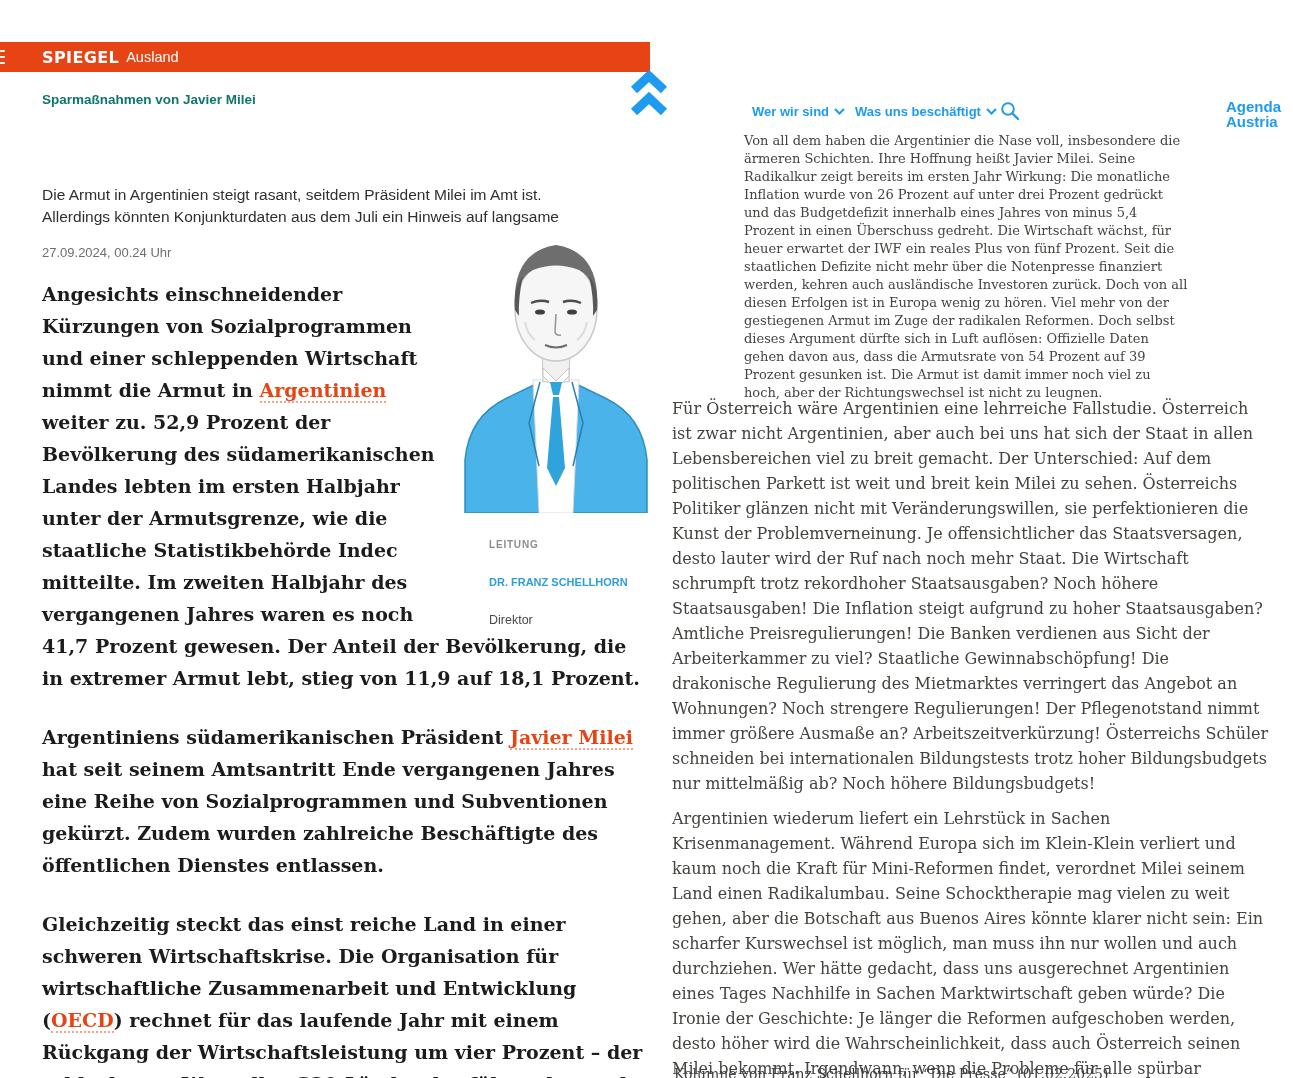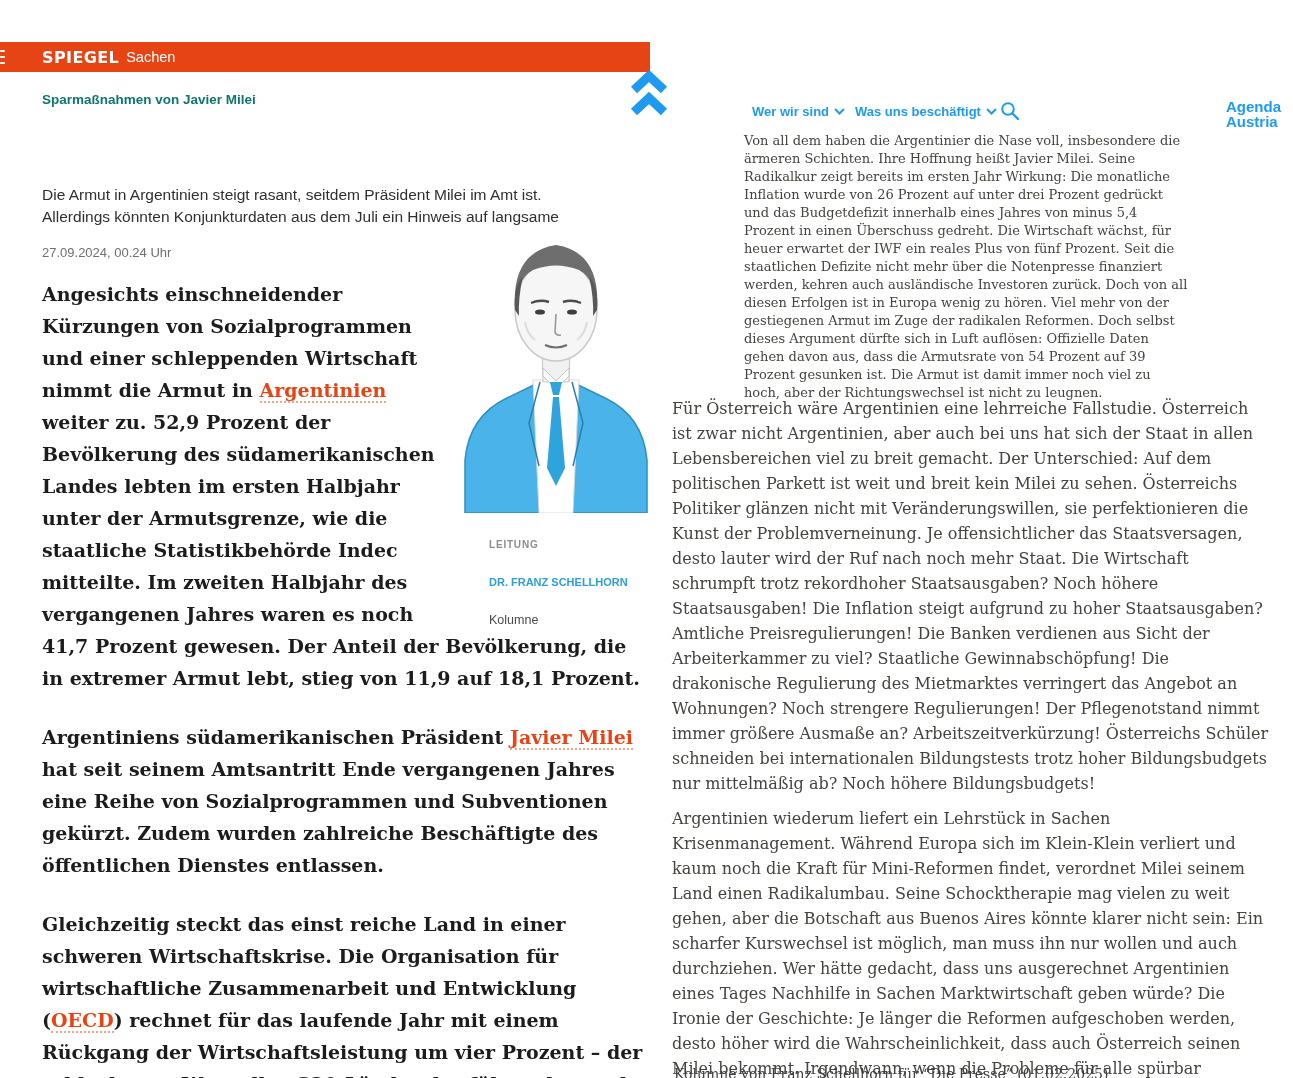--- a/index.html
+++ b/index.html
@@ -55,21 +55,21 @@
 
 <div class="spiegel-window">
 
   <div class="spiegel-bar">
     <span class="menu-fragment">
         <i></i>
         <i></i>
         <i></i>
       </span>
     <span class="brand">SPIEGEL</span>
-    <span class="section">Sachen</span>
+    <span class="section">Ausland</span>
   </div>
 
   <div class="kicker">Sparmaßnahmen von Javier Milei</div>
   <div class="lede">Die Armut in Argentinien steigt rasant, seitdem Präsident Milei im Amt ist. Allerdings könnten Konjunkturdaten aus dem Juli ein Hinweis auf langsame Besserung der Wirtsch</div>
   <div class="dateline">27.09.2024, 00.24 Uhr</div>
 
   <div class="article-body">
 
     <div class="portrait-float">
       <svg class="portrait-svg" viewBox="0 0 190 295" xmlns="http://www.w3.org/2000/svg">
@@ -104,21 +104,21 @@
         <path d="M95,96 L94,114 Q95,118 100,117" fill="none" stroke="#9a9a9a" stroke-width="1.6"></path>
 
         <path d="M84,127 Q95,132 106,127" fill="none" stroke="#6d6d6d" stroke-width="2"></path>
 
         <path d="M64,104 Q66,116 74,122" fill="none" stroke="#dcdcdc" stroke-width="2"></path>
         <path d="M126,104 Q124,116 116,122" fill="none" stroke="#dcdcdc" stroke-width="2"></path>
       </svg>
       <div class="caption">
         <div class="cap-role">LEITUNG</div>
         <div class="cap-name">DR. FRANZ SCHELLHORN</div>
-        <div class="cap-title">Kolumne</div>
+        <div class="cap-title">Direktor</div>
       </div>
     </div>
 
     <p><span>Angesichts einschneidender Kürzungen von Sozialprogrammen und einer schleppenden Wirtschaft nimmt die Armut in </span><a class="slink">Argentinien</a><span> weiter zu. 52,9 Prozent der Bevölkerung des südamerikanischen Landes lebten im ersten Halbjahr unter der Armutsgrenze, wie die staatliche Statistikbehörde Indec mitteilte. Im zweiten Halbjahr des vergangenen Jahres waren es noch 41,7 Prozent gewesen. Der Anteil der Bevölkerung, die in extremer Armut lebt, stieg von 11,9 auf 18,1 Prozent.</span></p>
 
     <p><span>Argentiniens südamerikanischen Präsident </span><a class="slink">Javier Milei</a><span> hat seit seinem Amtsantritt Ende vergangenen Jahres eine Reihe von Sozialprogrammen und Subventionen gekürzt. Zudem wurden zahlreiche Beschäftigte des öffentlichen Dienstes entlassen.</span></p>
 
     <p><span>Gleichzeitig steckt das einst reiche Land in einer schweren Wirtschaftskrise. Die Organisation für wirtschaftliche Zusammenarbeit und Entwicklung (</span><a class="slink">OECD</a><span>) rechnet für das laufende Jahr mit einem Rückgang der Wirtschaftsleistung um vier Prozent – der schlechteste Wert aller G20-Länder der führenden und aufstrebenden Wirtschaftsmächte.</span></p>
   </div>
 </div>

